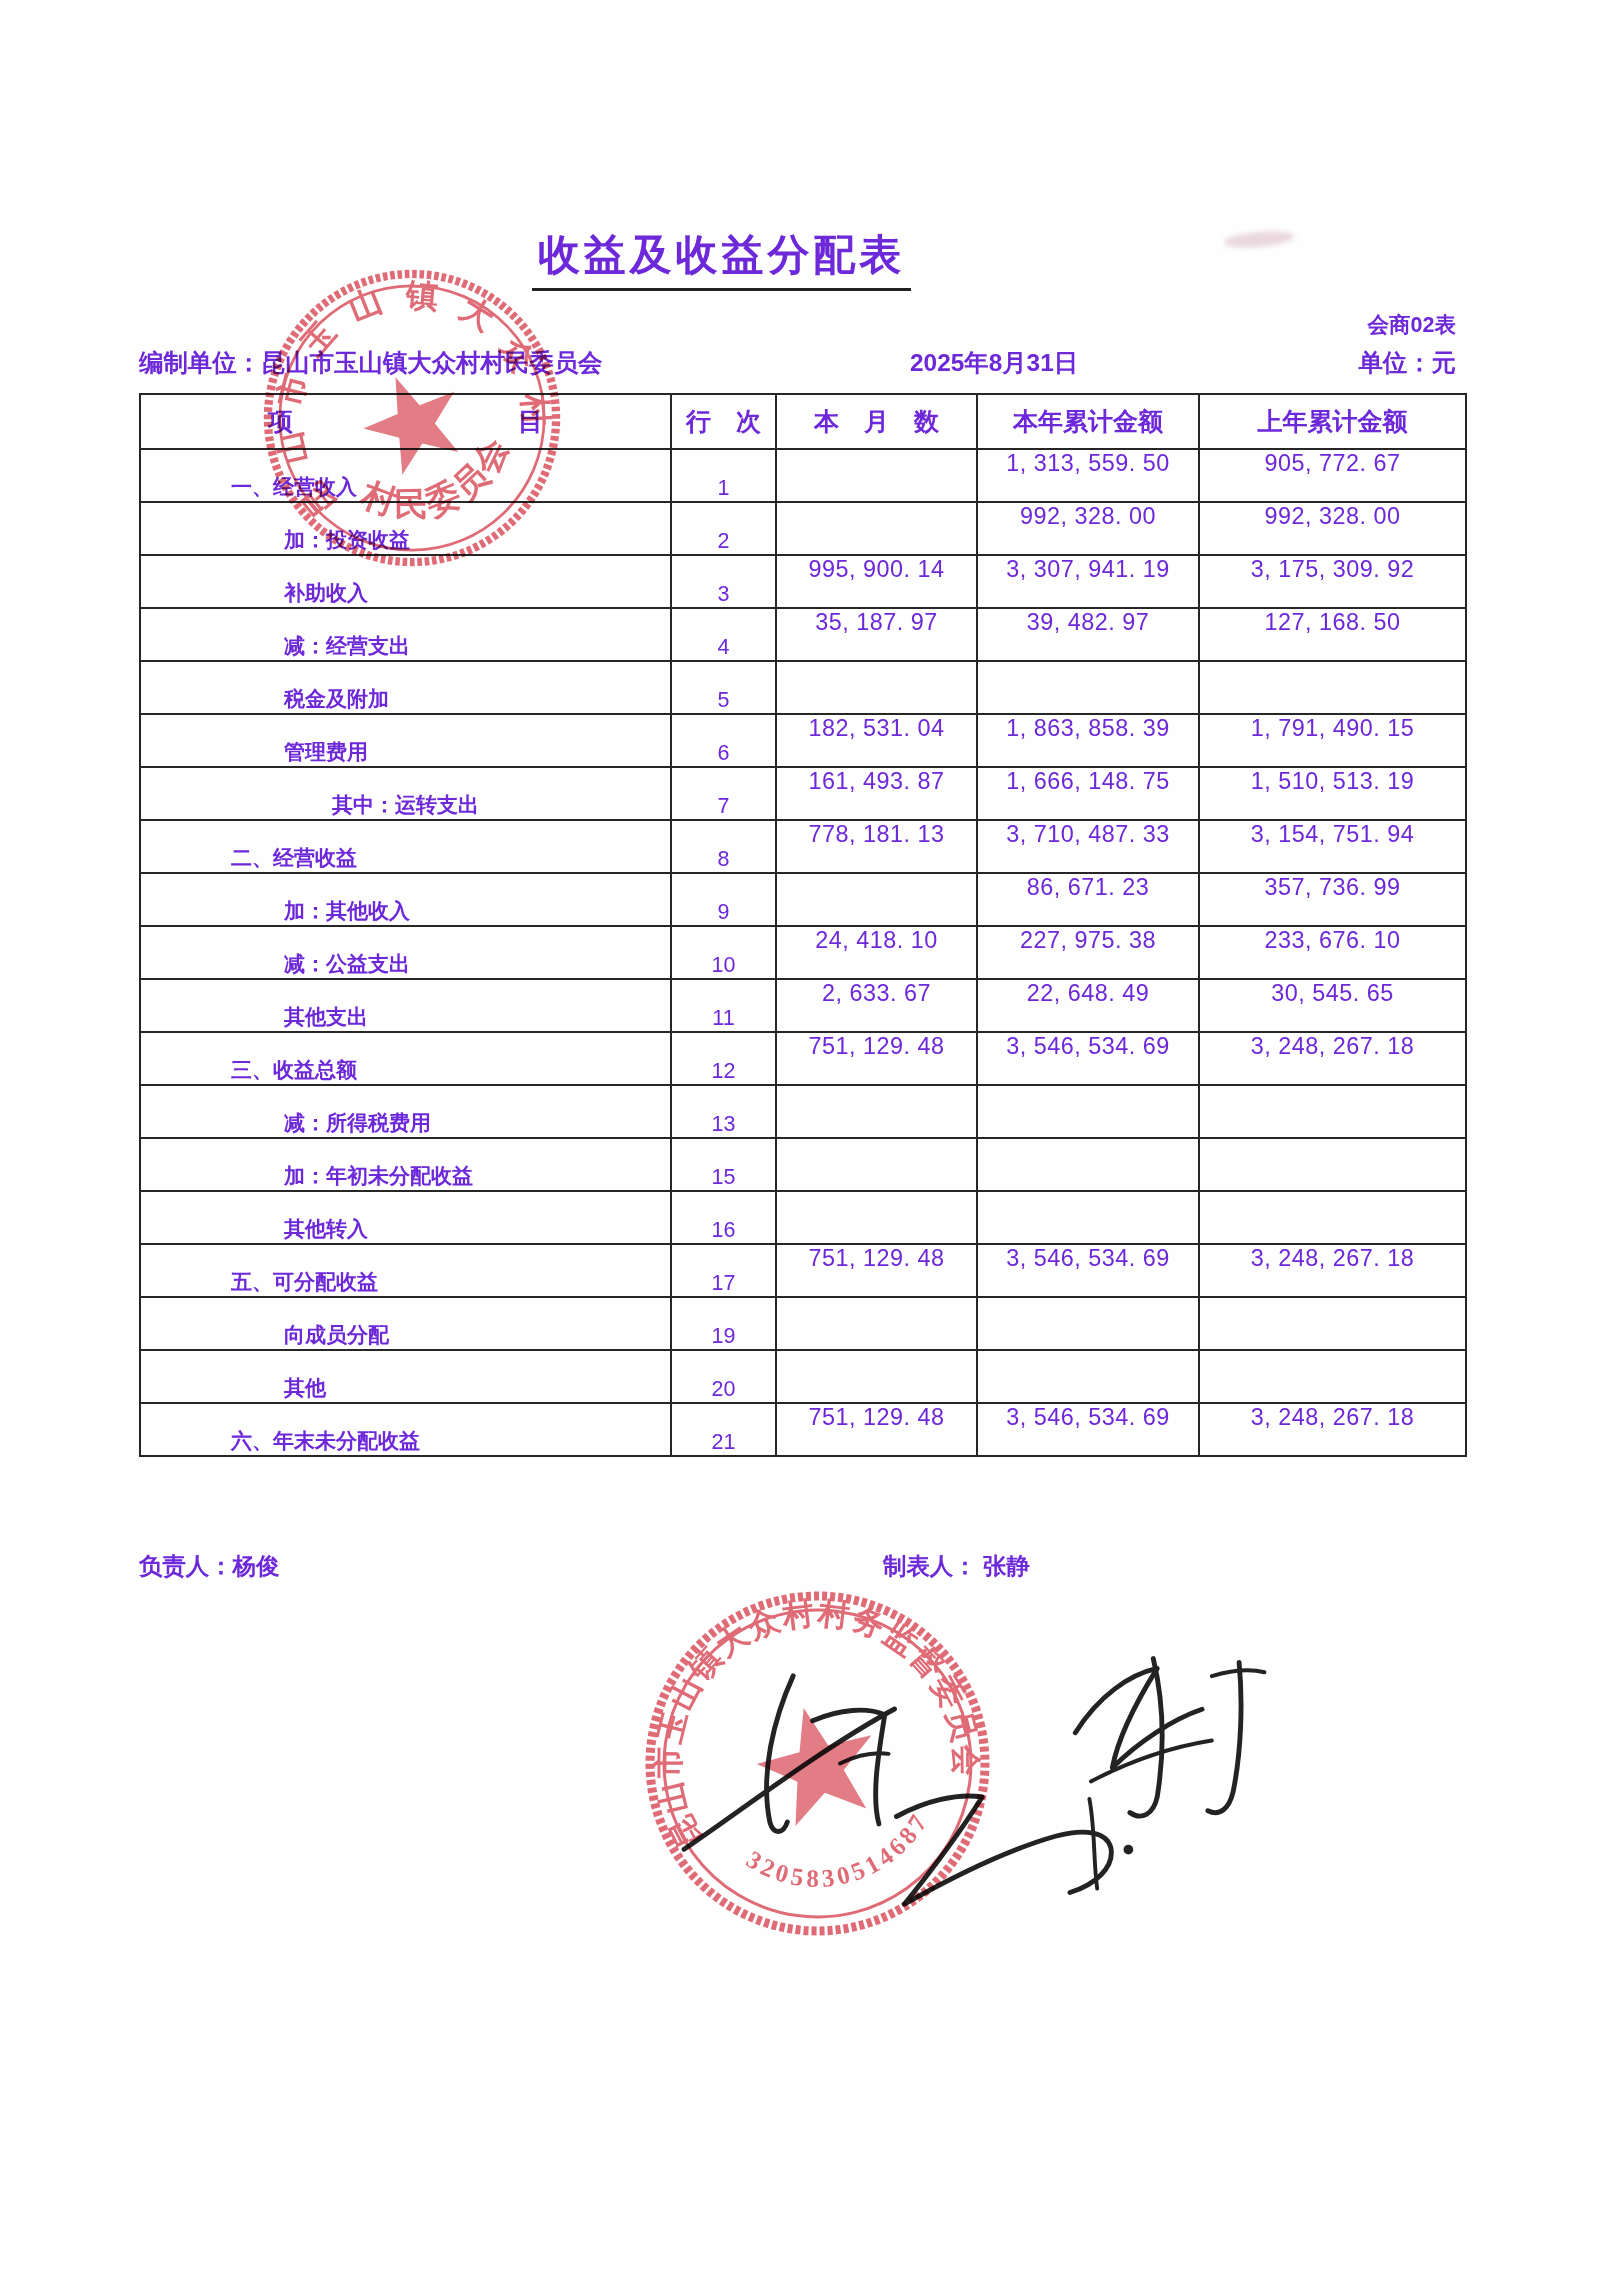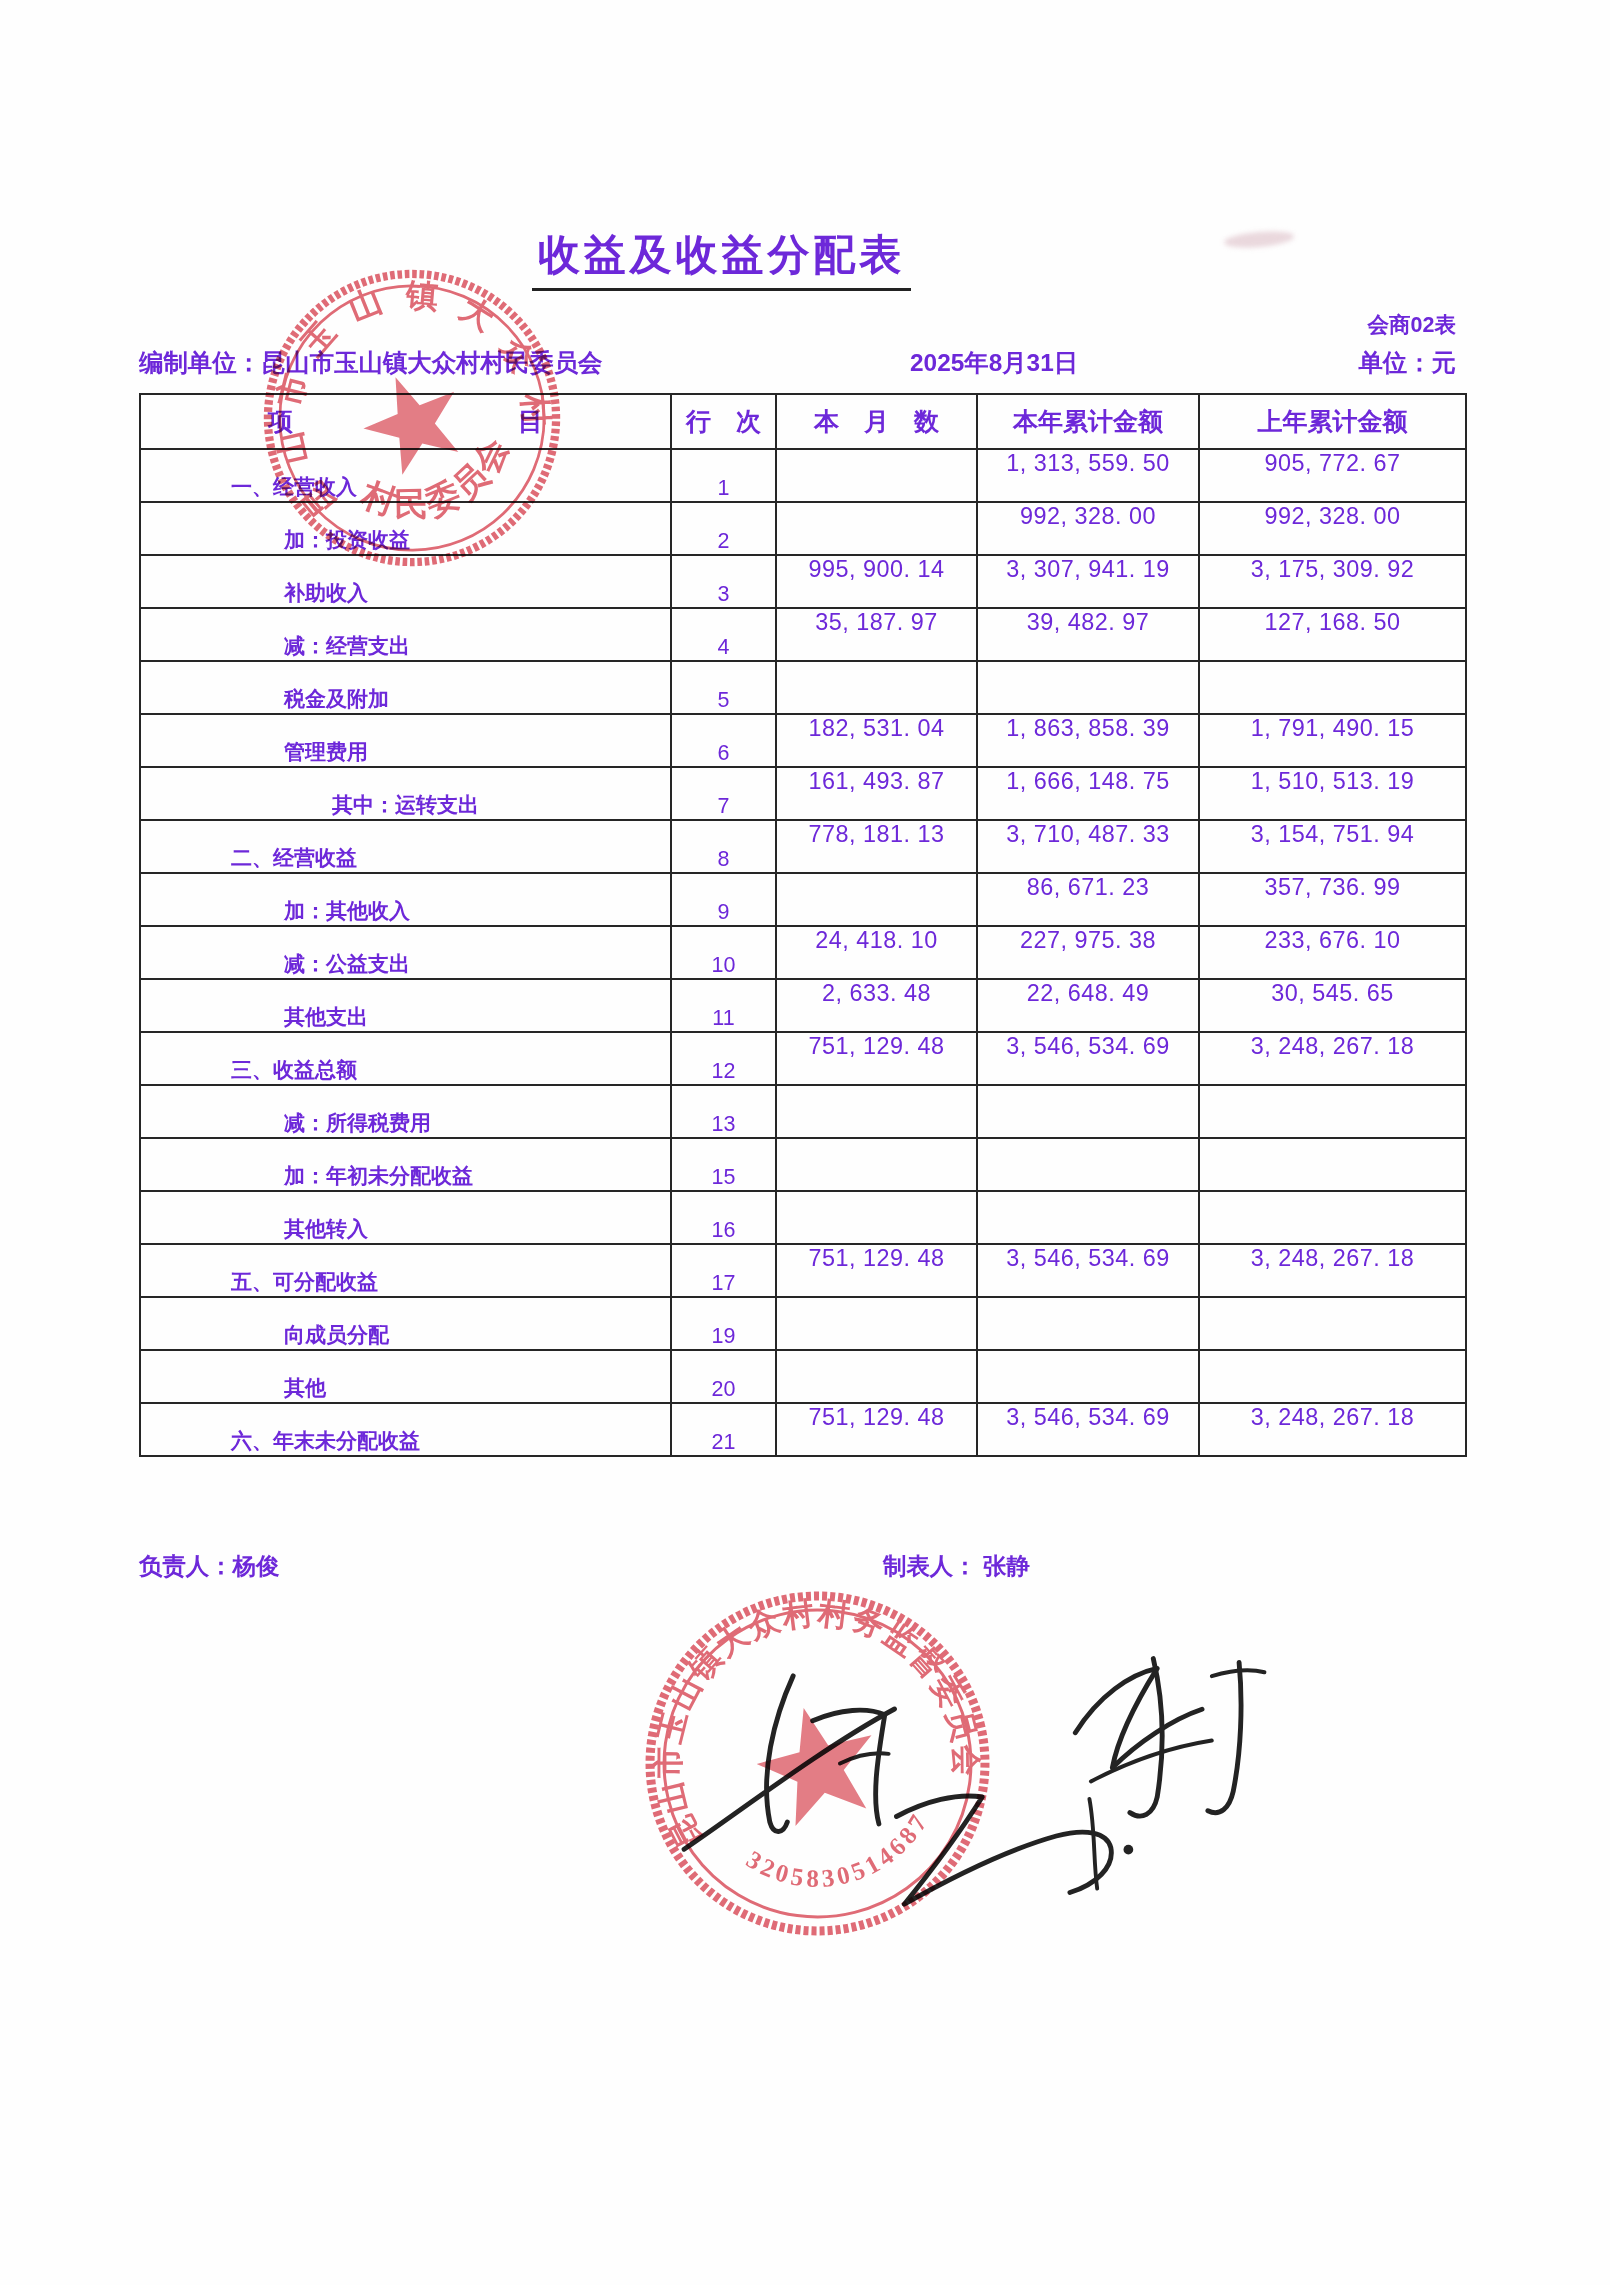--- a/index.html
+++ b/index.html
@@ -161,21 +161,21 @@
         <tr>
           <td class="c-item ind2">减：公益支出</td>
           <td class="c-line">10</td>
           <td class="c-amt">24, 418. 10</td>
           <td class="c-amt">227, 975. 38</td>
           <td class="c-amt">233, 676. 10</td>
         </tr>
         <tr>
           <td class="c-item ind2">其他支出</td>
           <td class="c-line">11</td>
-          <td class="c-amt">2, 633. 48</td>
+          <td class="c-amt">2, 633. 67</td>
           <td class="c-amt">22, 648. 49</td>
           <td class="c-amt">30, 545. 65</td>
         </tr>
         <tr>
           <td class="c-item ind1">三、收益总额</td>
           <td class="c-line">12</td>
           <td class="c-amt">751, 129. 48</td>
           <td class="c-amt">3, 546, 534. 69</td>
           <td class="c-amt">3, 248, 267. 18</td>
         </tr>

